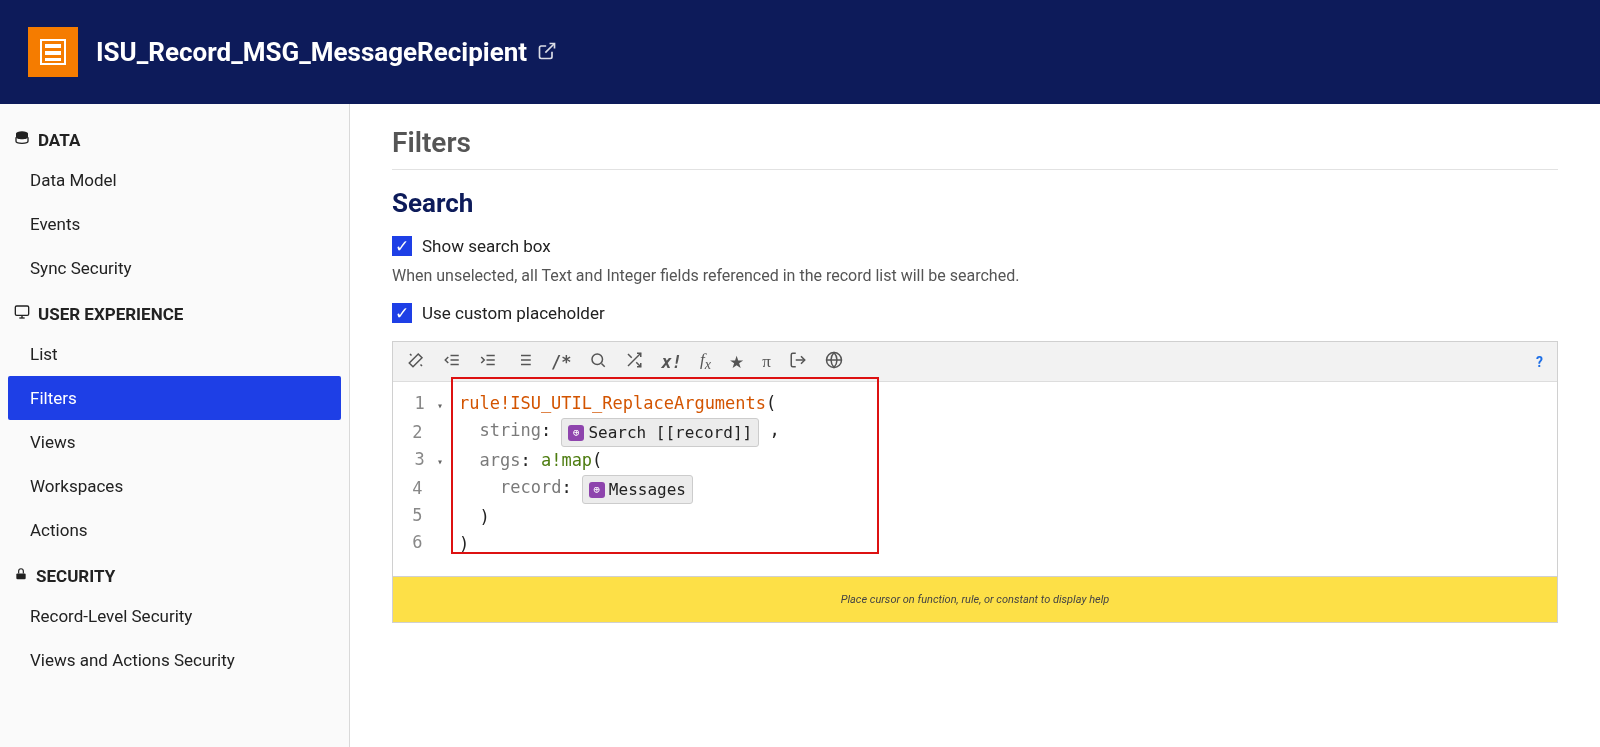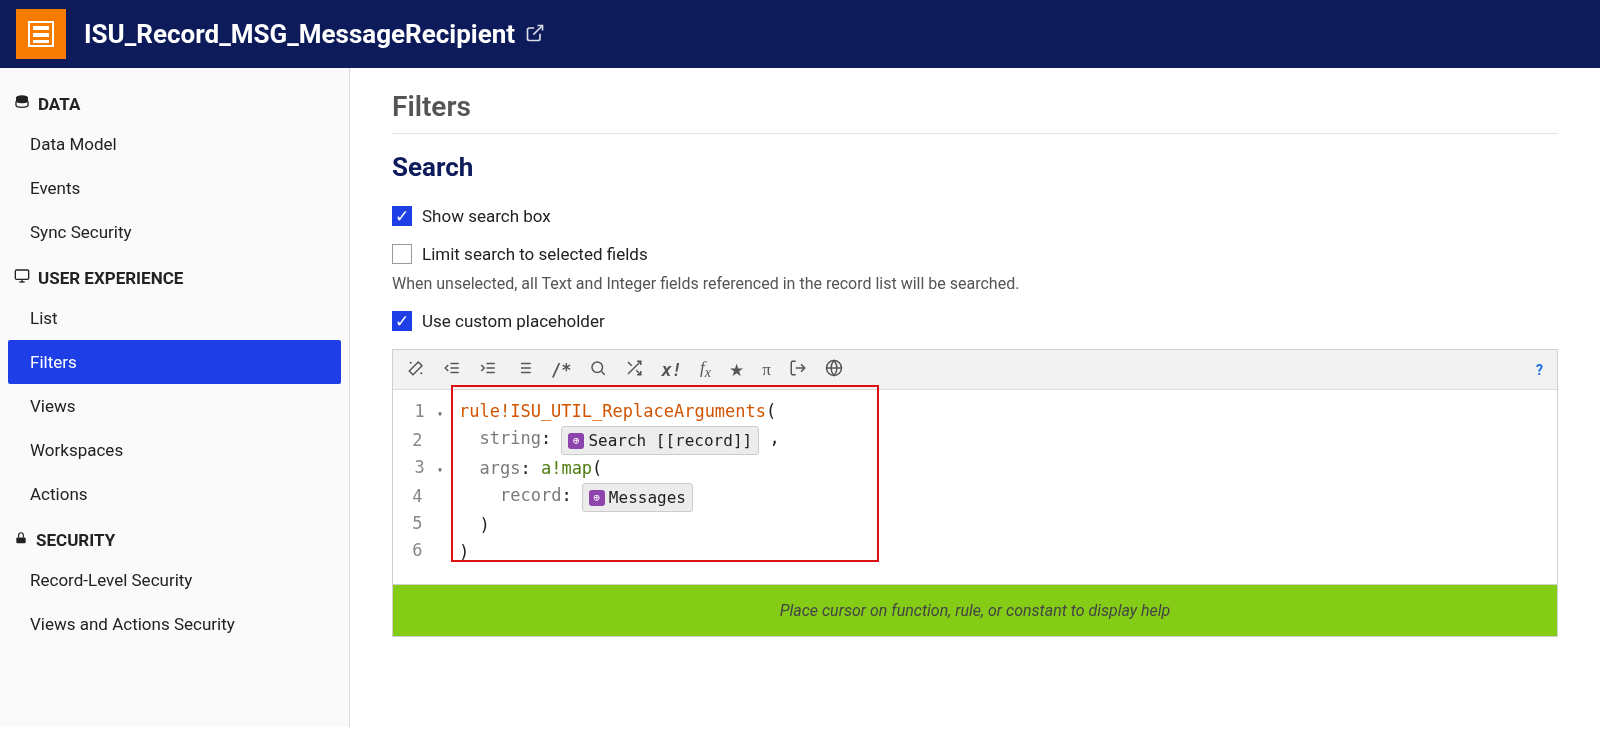--- a/index.html
+++ b/index.html
@@ -1,33 +1,33 @@
 <!DOCTYPE html>
 <html><head>
 <meta charset="utf-8">
 <style>
 * { box-sizing: border-box; margin: 0; padding: 0; }
 body { font-family: -apple-system, BlinkMacSystemFont, "Segoe UI", Roboto, sans-serif; font-size: 14px; color: #222; background: #fff; }
 
-.header { background: #0d1b5a; color: #fff; display: flex; align-items: center; padding: 10px 16px; height: 68px; }
+.header { background: #0d1b5a; color: #fff; display: flex; align-items: center; padding: 10px 28px; height: 104px; }
 .header-icon { width: 50px; height: 50px; background: #f57c00; display: flex; align-items: center; justify-content: center; margin-right: 18px; }
 .header-title { font-size: 26px; font-weight: 700; display: flex; align-items: center; gap: 10px; }
 .external-icon { opacity: 0.85; cursor: pointer; }
 
 .layout { display: flex; height: calc(100vh - 88px); }
 
 .sidebar { width: 350px; background: #fafafa; border-right: 1px solid #d9d9d9; padding: 18px 8px 0 8px; overflow-y: auto; }
 .sidebar-section { margin-bottom: 6px; }
 .sidebar-section-header { font-weight: 700; font-size: 17px; padding: 8px 6px; display: flex; align-items: center; gap: 8px; }
 .sidebar-item { padding: 12px 8px 12px 22px; font-size: 17px; cursor: pointer; border-radius: 2px; }
 .sidebar-item.active { background: #1e3fe6; color: #fff; }
 
 .main { flex: 1; padding: 22px 42px; overflow-y: auto; }
 .page-title { font-size: 28px; font-weight: 600; color: #555; padding-bottom: 10px; border-bottom: 1px solid #e2e2e2; margin-bottom: 18px; }
-.section-title { font-size: 26px; font-weight: 700; color: #0d1b5a; margin-bottom: 24px; }
+.section-title { font-size: 26px; font-weight: 700; color: #0d1b5a; margin-bottom: 18px; }
 
 .checkbox-row { display: flex; align-items: center; gap: 10px; margin-bottom: 18px; font-size: 17px; }
 .checkbox { width: 20px; height: 20px; border: 1px solid #999; display: flex; align-items: center; justify-content: center; cursor: pointer; }
 .checkbox.checked { background: #1e3fe6; border-color: #1e3fe6; color: #fff; }
 .help-text { color: #555; font-size: 16px; margin-top: -8px; margin-bottom: 18px; }
 
 .editor-wrap { border: 1px solid #d0d0d0; background: #f2f2f2; }
 .editor-toolbar { display: flex; align-items: center; gap: 18px; padding: 8px 14px; color: #555; border-bottom: 1px solid #ddd; }
 .editor-toolbar .tb { cursor: pointer; font-size: 17px; }
 .help-icon { margin-left: auto; color: #1e6fe6; font-weight: 700; cursor: pointer; }
@@ -37,21 +37,21 @@
 .gutter .fold { font-size: 10px; color: #666; display: inline-block; width: 8px; }
 .code { flex: 1; padding: 8px 10px 18px 6px; font-family: "Menlo", monospace; font-size: 17px; line-height: 27px; position: relative; }
 .red-box { position: absolute; border: 2px solid #d11; pointer-events: none; }
 
 .tok-rule { color: #d35400; }
 .tok-param { color: #7a7a7a; text-align: right; }
 .tok-func { color: #4d7c0f; }
 .chip { background: #ececec; border: 1px solid #ccc; border-radius: 3px; padding: 0 6px; display: inline-flex; align-items: center; gap: 4px; font-size: 16px; }
 .chip-i { width: 16px; height: 16px; background: #8e44ad; border-radius: 3px; display: inline-flex; align-items: center; justify-content: center; color: #fff; font-size: 11px; }
 
-.hint-bar { border-top: 1px solid #d0d0d0; text-align: center; font-style: italic; color: #444; padding: 16px; font-size: 16px; background: #84cc16; }
+.hint-bar { border-top: 1px solid #d0d0d0; text-align: center; font-style: italic; color: #444; padding: 16px; font-size: 11px; background: #fde047; }
 
 .icon-svg { display: block; }
 </style>
 </head>
 <body>
 
 <div class="header">
   <div class="header-icon">
     <svg class="icon-svg" width="32" height="32" viewBox="0 0 32 32">
         <rect x="4" y="4" width="24" height="24" fill="none" stroke="#fff" stroke-width="2"></rect>
@@ -121,24 +121,20 @@
 
   <div class="main">
     <div class="page-title">Filters</div>
     <div class="section-title">Search</div>
 
     <div class="checkbox-row">
       <div class="checkbox checked">✓</div>
       <span>Show search box</span>
     </div>
 
-    <div class="checkbox-row">
-      <div class="checkbox"></div>
-      <span>Limit search to selected fields</span>
-    </div>
     <div class="help-text">When unselected, all Text and Integer fields referenced in the record list will be searched.</div>
 
     <div class="checkbox-row">
       <div class="checkbox checked">✓</div>
       <span>Use custom placeholder</span>
     </div>
 
     <div class="editor-wrap">
       <div class="editor-toolbar">
         <span class="tb"><svg width="18" height="18" viewBox="0 0 24 24" fill="none" stroke="currentColor" stroke-width="2">

